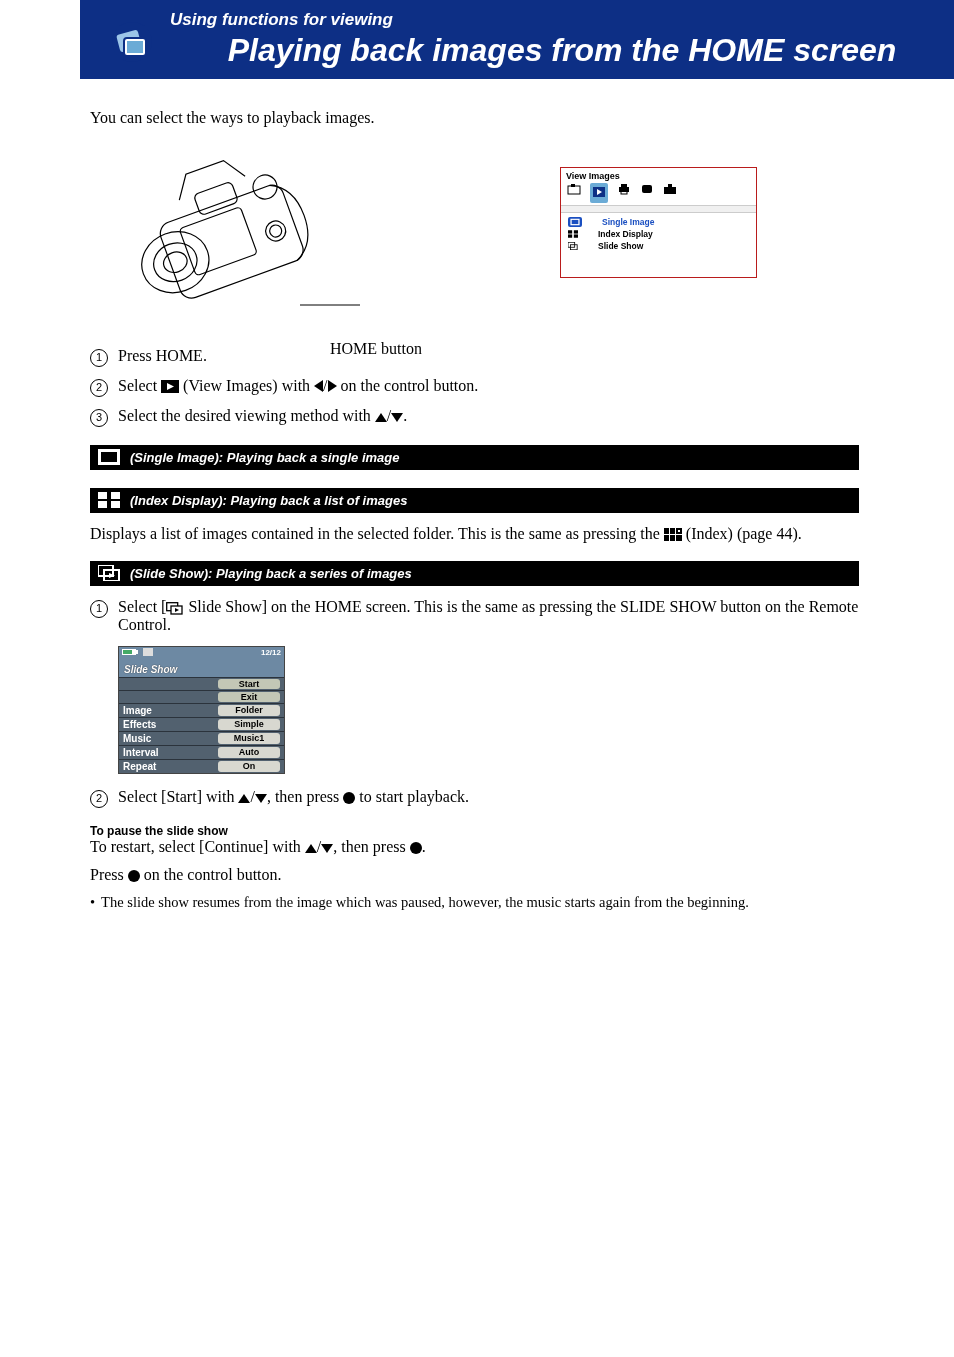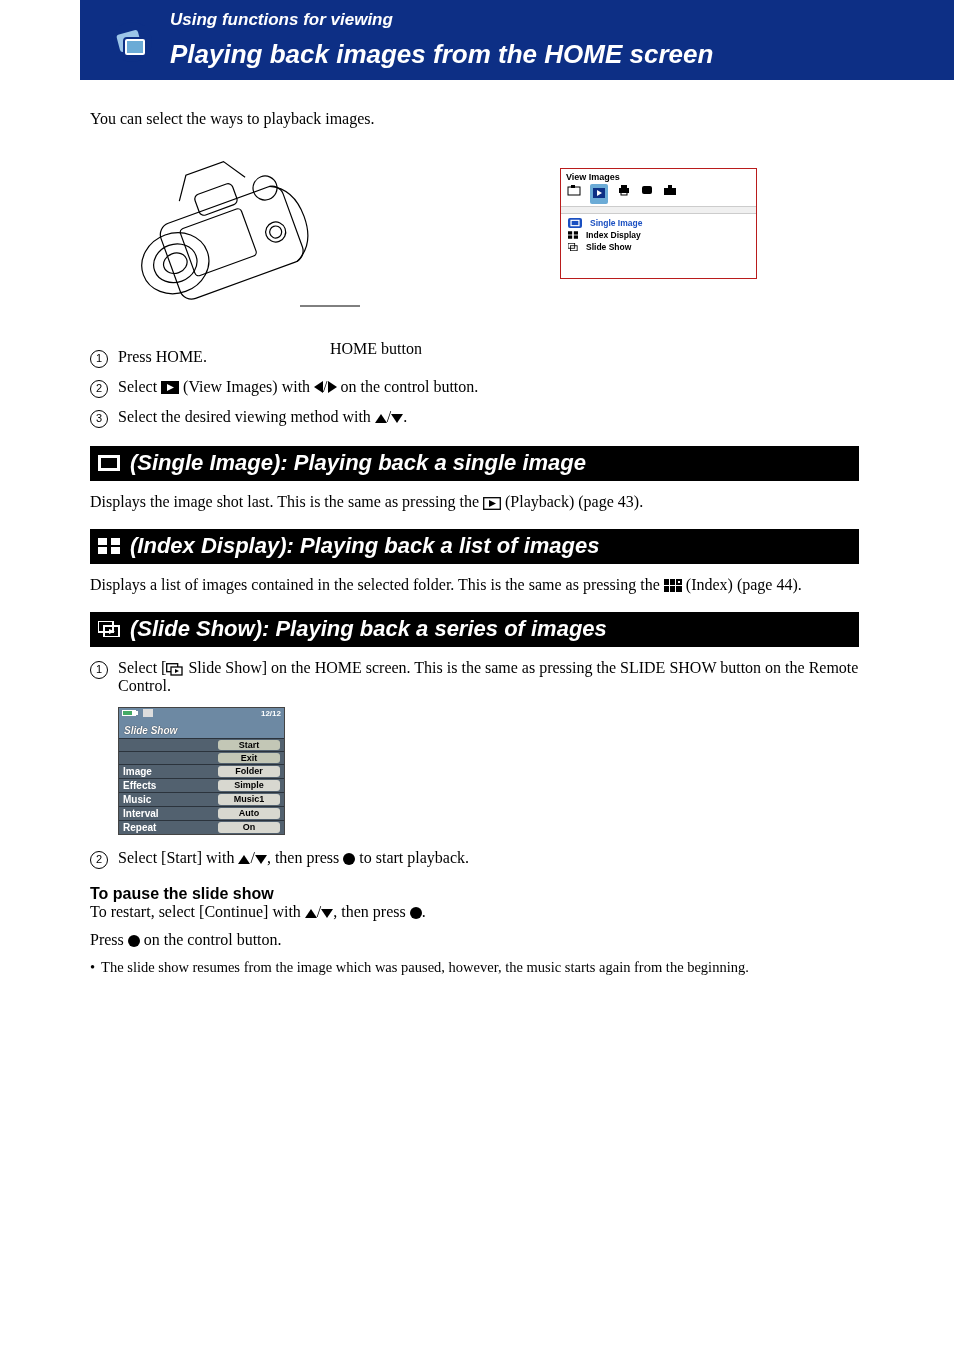--- a/index.html
+++ b/index.html
@@ -30,22 +30,23 @@
   .section-title {
     font-family: Arial, sans-serif;
     font-style: italic;
     font-weight: bold;
     font-size: 17px;
   }
   .page-title {
     font-family: Arial, sans-serif;
     font-weight: 900;
     font-style: italic;
-    font-size: 26px;
-    margin-top: 9px;
+    font-size: 32px;
+    margin-top: 2px;
+    text-align: center;
   }
   .header-icon {
     position: absolute;
     top: 20px;
     left: 110px;
     width: 44px;
     height: 44px;
   }
   .content {
     padding: 30px 95px 0 90px;
@@ -82,21 +83,21 @@
   }
   .menu-tabs span { font-size:9px; font-weight:bold; }
   .tab-icons { display:flex; gap:9px; margin-top:2px; padding:0 6px 2px 6px;}
   .tab-icon { width:14px; height:12px; }
   .tab-sel { background:#6babd6; border-radius:2px; padding:1px 2px;}
   .menu-divider { height:6px; background:#f0f0f0; border-top:1px solid #ccc; border-bottom:1px solid #ccc;}
   .menu-items { padding:3px 0 25px 6px; }
   .menu-item {
     display:flex;
     align-items:center;
-    gap:8px;
+    gap:20px;
     font-size:8.5px;
     font-weight:bold;
     padding:1px 1px;
   }
   .menu-item .mi-icon { width:10px; height:8px; display:flex; align-items:center; justify-content:center;}
   .menu-item.sel {
     background:#fff;
   }
   .menu-item.sel .mi-text { color:#1a4fc1; }
   .menu-item.sel .mi-icon-wrap { background:#1a4fc1; padding:1px 2px; border-radius:2px;}
@@ -139,21 +140,21 @@
   .tri-up { border-left:6px solid transparent; border-right:6px solid transparent; border-bottom:9px solid #000;}
   .tri-down { border-left:6px solid transparent; border-right:6px solid transparent; border-top:9px solid #000;}
   .dot { display:inline-block; width:12px; height:12px; border-radius:50%; background:#000; vertical-align:-2px;}
 
   .subhead {
     background: #000;
     color:#fff;
     font-family: Arial, sans-serif;
     font-weight: bold;
     font-style: italic;
-    font-size: 22px;
+    font-size: 13px;
     padding: 4px 8px 5px 8px;
     margin: 18px 0 12px 0;
     display:flex;
     align-items:center;
     gap:10px;
   }
   .sub-icon { width:22px; height:16px; flex-shrink:0;}
   .slide-menu {
     width: 165px;
     margin: 8px 0 14px 28px;
@@ -189,21 +190,21 @@
     background:#d8d8d0; color:#000;
     min-width:56px; text-align:center;
     border-radius:3px;
     padding:0 3px;
     font-size:9px;
   }
   .slide-row.btn .val { background:#c3c7b6;}
   .small-head {
     font-family: Arial, sans-serif;
     font-weight: bold;
-    font-size: 16px;
+    font-size: 12px;
     margin: 16px 0 6px 0;
   }
   .bullet {
     display:flex; margin-top:8px;
     font-size:14.5px;
   }
   .bullet .bdot { margin-right:6px;}
 </style>
 </head>
 <body>
@@ -342,28 +343,20 @@
       </li>
     </ol>
 
     <div class="subhead">
       <svg class="sub-icon" viewBox="0 0 22 16">
           <rect x="0" y="0" width="22" height="16" fill="#fff"></rect>
           <rect x="3" y="3" width="16" height="10" fill="#000"></rect>
         </svg>
       <span> (Single Image): Playing back a single image</span>
     </div>
-    <p>
-      <span>Displays the image shot last. This is the same as pressing the </span>
-      <svg class="inline-icon" viewBox="0 0 18 13" style="vertical-align:-3px;">
-          <rect x="0.7" y="0.7" width="16.6" height="11.6" fill="none" stroke="#000" stroke-width="1.3"></rect>
-          <polygon points="6,3 13,6.5 6,10" fill="#000"></polygon>
-        </svg>
-      <span> (Playback) (page 43).</span>
-    </p>
 
     <div class="subhead">
       <svg class="sub-icon" viewBox="0 0 22 16">
           <rect x="0" y="0" width="9" height="7" fill="#fff"></rect>
           <rect x="13" y="0" width="9" height="7" fill="#fff"></rect>
           <rect x="0" y="9" width="9" height="7" fill="#fff"></rect>
           <rect x="13" y="9" width="9" height="7" fill="#fff"></rect>
         </svg>
       <span> (Index Display): Playing back a list of images</span>
     </div>

